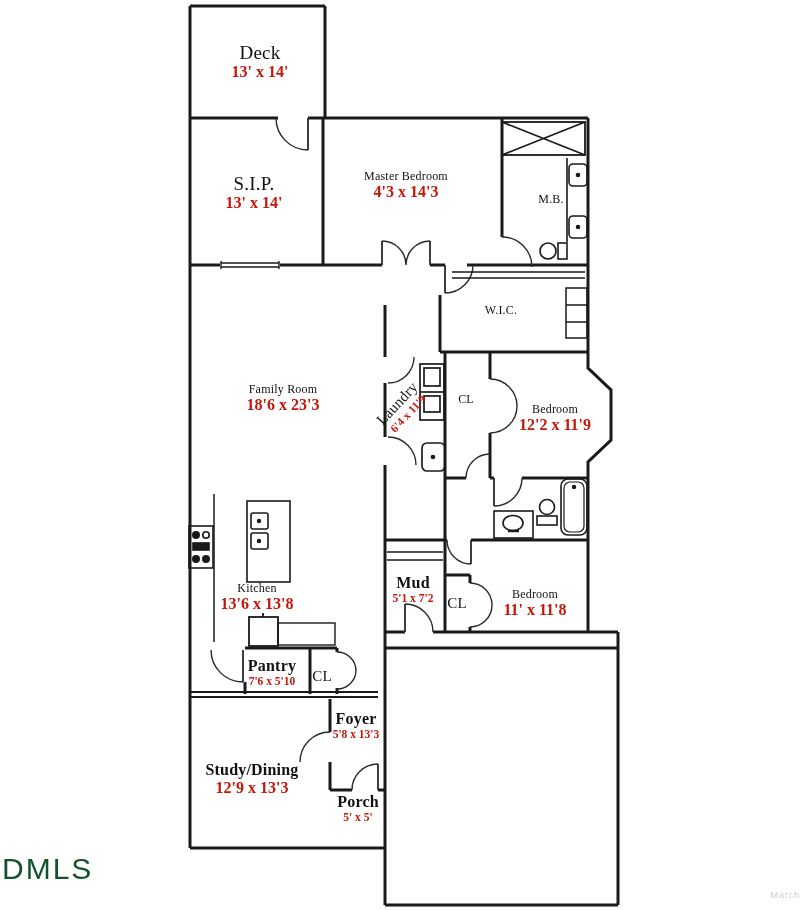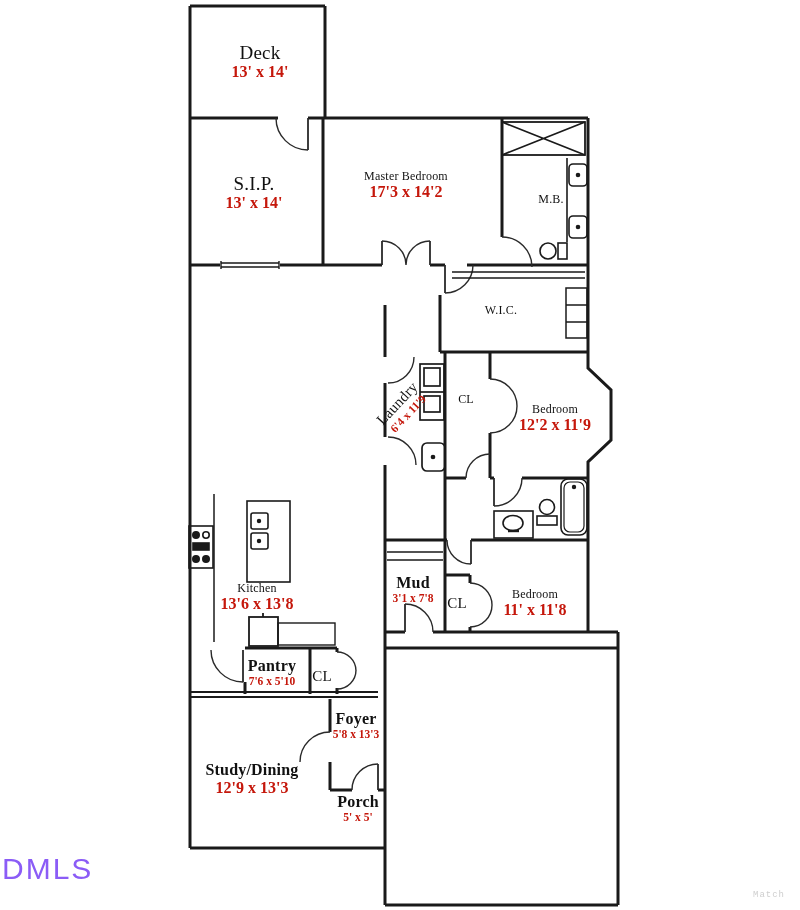--- a/index.html
+++ b/index.html
@@ -9,22 +9,22 @@
   .room-label{position:absolute;transform:translate(-50%,-50%);text-align:center;
               color:#111111;line-height:1.12;white-space:nowrap;z-index:5;}
   .room-name{display:block;font-size:12px;letter-spacing:0.2px;}
   .room-name.lg{font-size:19px;}
   .room-name.md{font-size:16px;font-weight:bold;}
   .room-name.sm{font-size:15px;}
   .room-dims{display:block;font-size:16px;font-weight:bold;color:#c5170b;}
   .room-dims.sm{font-size:11.5px;}
   .room-label.rot{transform:translate(-50%,-50%) rotate(-47deg);}
   .watermark-left{position:absolute;left:2px;top:852px;font-family:"Liberation Sans",sans-serif;
-       font-size:30px;font-weight:300;color:#8b5cf6;letter-spacing:2px;z-index:2;}
-  .watermark-right{position:absolute;right:15px;top:890px;font-family:Liberation Mono, monospace;
+       font-size:30px;font-weight:300;color:#14532d;letter-spacing:2px;z-index:2;}
+  .watermark-right{position:absolute;right:0;top:890px;font-family:Liberation Sans, sans-serif;
        font-size:9px;color:#bdbdbd;opacity:0.75;letter-spacing:1px;z-index:2;}
 </style>
 </head>
 <body>
 
 <div id="stage">
 
   <svg id="plan-svg" width="800" height="910" viewBox="0 0 800 910" fill="none" stroke-linecap="butt">
 
     <path stroke="#1a1a1a" stroke-width="3" d="
@@ -195,31 +195,35 @@
     <span class="room-dims">13' x 14'</span>
   </div>
 
   <div class="room-label" style="left:254px;top:193px">
     <span class="room-name lg">S.I.P.</span>
     <span class="room-dims">13' x 14'</span>
   </div>
 
   <div class="room-label" style="left:406px;top:186px">
     <span class="room-name">Master Bedroom</span>
-    <span class="room-dims">17'3 x 14'2</span>
+    <span class="room-dims">4'3 x 14'3</span>
   </div>
 
   <div class="room-label" style="left:551px;top:200px">
     <span class="room-name">M.B.</span>
   </div>
 
   <div class="room-label" style="left:501px;top:311px">
     <span class="room-name">W.I.C.</span>
   </div>
 
+  <div class="room-label" style="left:283px;top:399px">
+    <span class="room-name">Family Room</span>
+    <span class="room-dims">18'6 x 23'3</span>
+  </div>
 
   <div class="room-label rot" style="left:402px;top:408px">
     <span class="room-name sm">Laundry</span>
     <span class="room-dims sm">6'4 x 11'9</span>
   </div>
 
   <div class="room-label" style="left:466px;top:400px">
     <span class="room-name">CL</span>
   </div>
 
@@ -228,21 +232,21 @@
     <span class="room-dims">12'2 x 11'9</span>
   </div>
 
   <div class="room-label" style="left:257px;top:598px">
     <span class="room-name">Kitchen</span>
     <span class="room-dims">13'6 x 13'8</span>
   </div>
 
   <div class="room-label" style="left:413px;top:589px">
     <span class="room-name md">Mud</span>
-    <span class="room-dims sm">3'1 x 7'8</span>
+    <span class="room-dims sm">5'1 x 7'2</span>
   </div>
 
   <div class="room-label" style="left:457px;top:603px">
     <span class="room-name sm">CL</span>
   </div>
 
   <div class="room-label" style="left:535px;top:604px">
     <span class="room-name">Bedroom</span>
     <span class="room-dims">11' x 11'8</span>
   </div>

